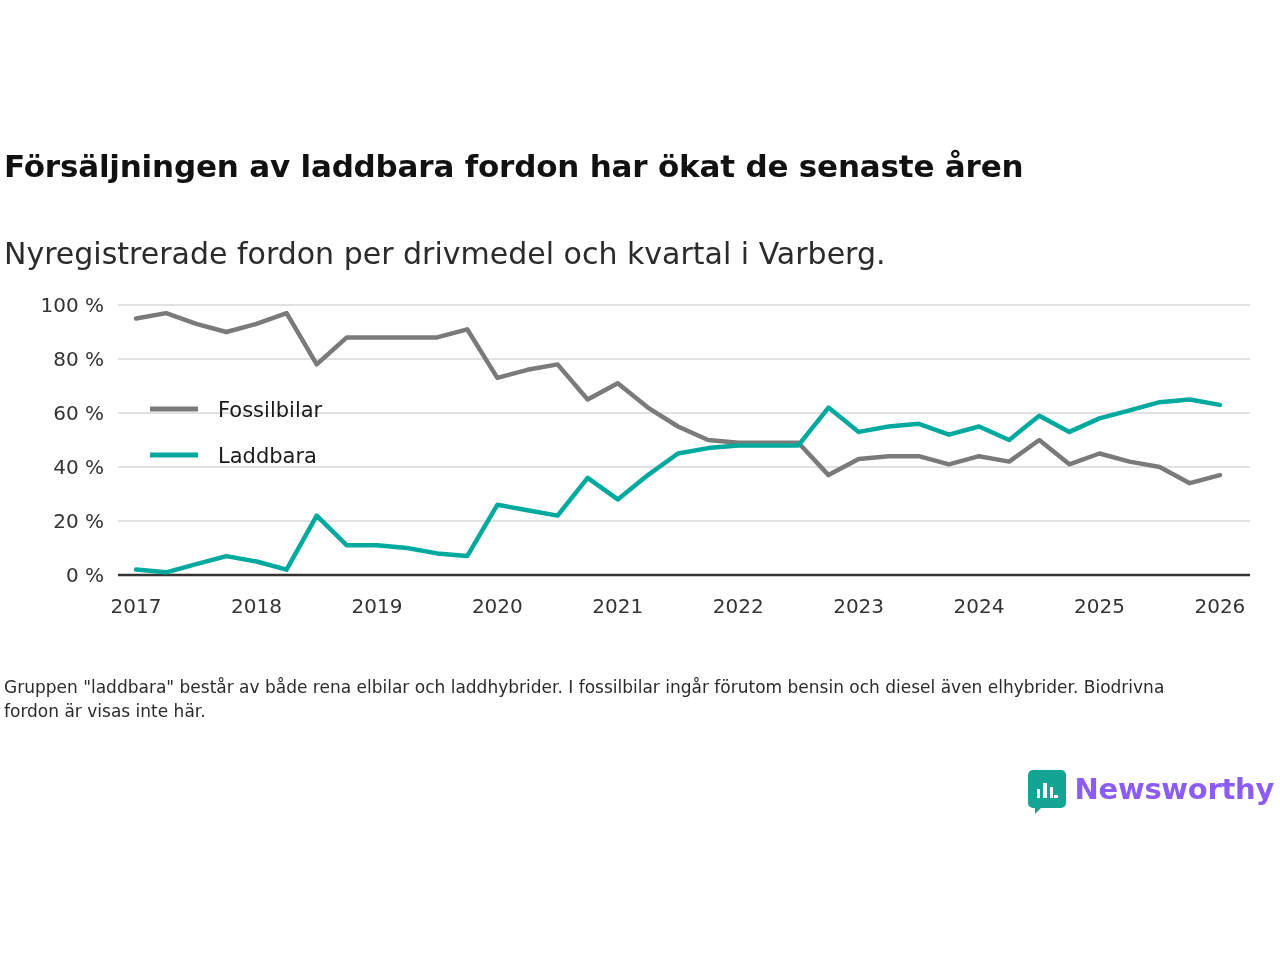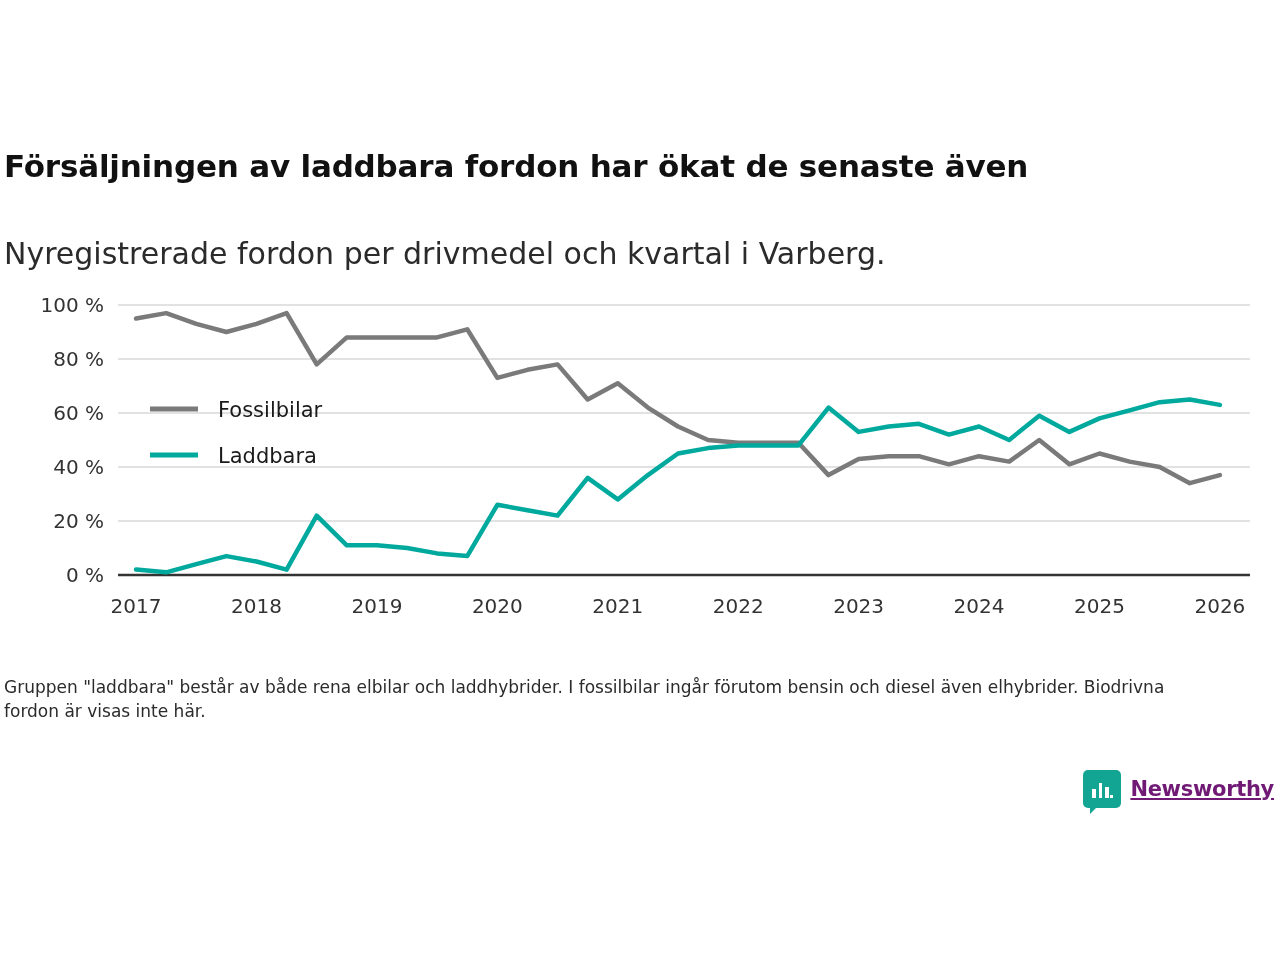--- a/index.html
+++ b/index.html
@@ -98,44 +98,43 @@
   .brand-bars i:nth-child(3) { height: 11px; }
   .brand-dot {
     position: absolute;
     right: 8px;
     bottom: 10px;
     width: 3.5px;
     height: 3.5px;
     background: #ffffff;
   }
   .brand-name {
-    font-size: 21px;
+    font-size: 29px;
     font-weight: bold;
-    color: #701a75;
+    color: #8b5cf6;
     letter-spacing: -0.3px;
-    text-decoration: underline;
   }
   text {
     font-family: "DejaVu Sans", sans-serif;
   }
   .ytick, .xtick {
     font-size: 20px;
     fill: #333333;
   }
   .legend-label {
     font-size: 21px;
     fill: #1a1a1a;
   }
 </style>
 </head>
 <body>
 
 <div class="page">
 
-  <div class="title">Försäljningen av laddbara fordon har ökat de senaste även</div>
+  <div class="title">Försäljningen av laddbara fordon har ökat de senaste åren</div>
   <div class="subtitle">Nyregistrerade fordon per drivmedel och kvartal i Varberg.</div>
 
   <div class="chart-area">
     <svg id="chart-svg" width="1280" height="350" viewBox="0 0 1280 350">
         <line x1="118" x2="1250" y1="290" y2="290" stroke="#333333" stroke-width="2.5"></line>
         <text x="104" y="297" text-anchor="end" class="ytick">0 %</text>
         <line x1="118" x2="1250" y1="236" y2="236" stroke="#d9d9d9" stroke-width="1.4"></line>
         <text x="104" y="243" text-anchor="end" class="ytick">20 %</text>
         <line x1="118" x2="1250" y1="182" y2="182" stroke="#d9d9d9" stroke-width="1.4"></line>
         <text x="104" y="189" text-anchor="end" class="ytick">40 %</text>

